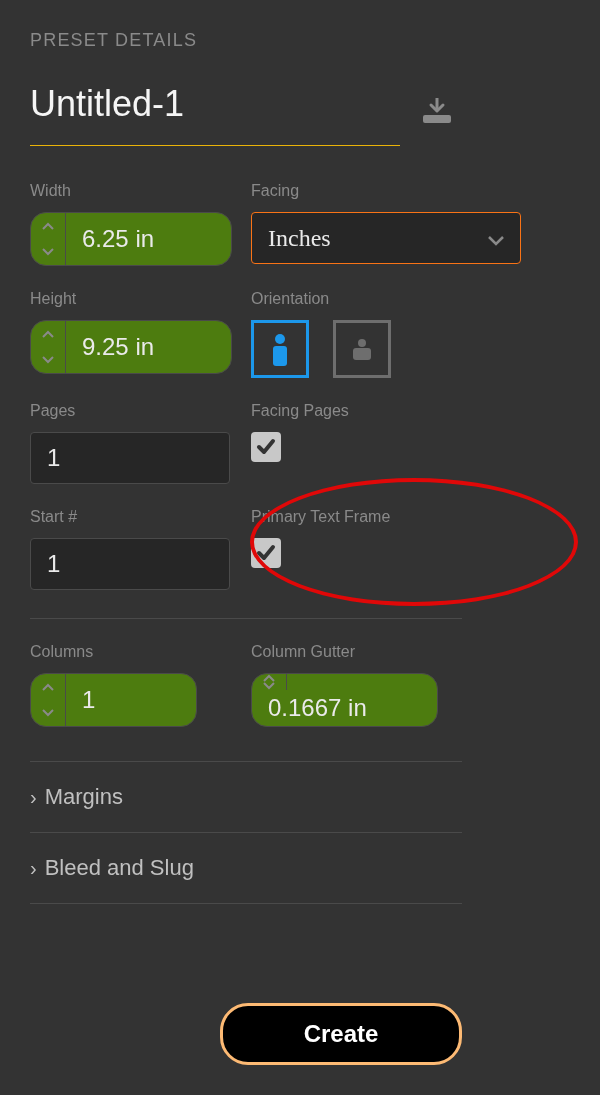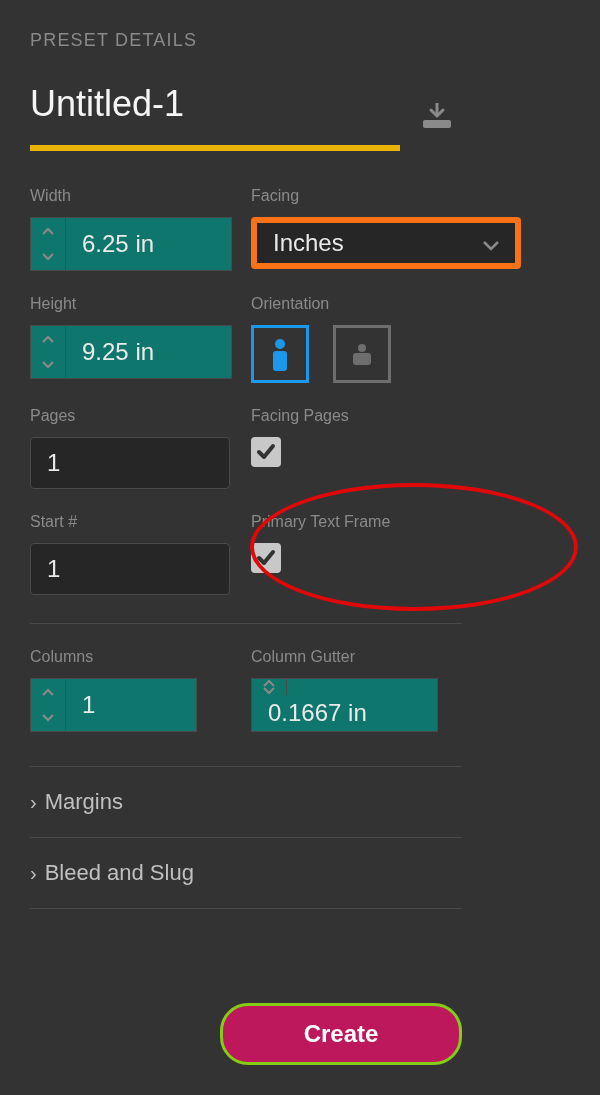--- a/index.html
+++ b/index.html
@@ -1,35 +1,35 @@
 <!DOCTYPE html>
 <html><head>
 <meta charset="utf-8">
 <style>
 html,body{margin:0;padding:0;background:#333333;font-family:"Segoe UI",Arial,sans-serif;color:#b0b0b0;}
 .panel{width:492px;height:1095px;box-sizing:border-box;padding:26px 30px 30px 30px;position:relative;}
 .section-title{letter-spacing:1.2px;font-size:18px;color:#8a8a8a;margin:4px 0 32px 0;font-weight:500;}
 .title-row{display:flex;align-items:flex-end;justify-content:space-between;margin-bottom:12px;}
-.doc-title{color:#f5f5f5;font-size:36px;font-weight:400;flex:1;border-bottom:6px solid #eab308;padding-bottom:20px;}
+.doc-title{color:#f5f5f5;font-size:36px;font-weight:400;flex:1;border-bottom:1px solid #eab308;padding-bottom:20px;}
 .save-icon{width:34px;height:28px;margin:0 8px 22px 20px;color:#8a8a8a;}
 
 .row{display:flex;}
 .col{width:50%;box-sizing:border-box;}
 .col-left{padding-right:15px;}
 .col-right{padding-left:5px;}
 .field-label{font-size:16px;color:#8a8a8a;margin:24px 0 12px 0;font-weight:400;}
 
-.spin-wrap{display:flex;background:#0f766e;border:1px solid #4a4a4a;border-radius:0;height:52px;width:200px;justify-content:space-between;}
+.spin-wrap{display:flex;background:#4d7c0f;border:1px solid #4a4a4a;border-radius:16px;height:52px;width:200px;justify-content:space-between;}
 .spin-btns{width:34px;border-right:1px solid #4a4a4a;display:flex;flex-direction:column;}
 .spin-btn{flex:1;display:flex;align-items:center;justify-content:center;color:#8a8a8a;cursor:pointer;}
 .spin-value{flex:1;display:flex;align-items:center;padding-left:16px;color:#eaeaea;font-size:24px;}
 
 .plain-input{background:#262626;border:1px solid #4a4a4a;border-radius:4px;height:52px;width:200px;display:flex;align-items:center;padding-left:16px;color:#eaeaea;font-size:24px;box-sizing:border-box;}
 
-.select-wrap{background:#262626;border:6px solid #f97316;border-radius:4px;height:52px;width:270px;display:flex;align-items:center;padding:0 16px;justify-content:space-between;color:#eaeaea;font-size:24px;box-sizing:border-box;}
+.select-wrap{background:#262626;border:1px solid #f97316;border-radius:4px;height:52px;width:270px;display:flex;align-items:center;padding:0 16px;justify-content:space-between;color:#eaeaea;font-size:24px;box-sizing:border-box;font-family:Liberation Serif, serif;}
 
 .orient-row{display:flex;gap:24px;margin-top:4px;}
 .orient-btn{width:52px;height:52px;border:3px solid #6e6e6e;display:flex;align-items:center;justify-content:center;}
 .orient-btn.active{border-color:#1c98eb;}
 .orient-btn svg{display:block;}
 .orient-btn.active svg .body{fill:#1c98eb;}
 .orient-btn.active svg .head{fill:#1c98eb;}
 
 .checkbox{width:30px;height:30px;background:#c8c8c8;border-radius:4px;display:flex;align-items:center;justify-content:center;margin-top:4px;}
 .checkbox svg{stroke:#333333;}
@@ -38,21 +38,21 @@
 
 .expand{display:flex;align-items:center;color:#c0c0c0;font-size:22px;padding:22px 0;gap:8px;cursor:pointer;}
 .expand-chevron{font-size:20px;}
 hr.thin{border:none;border-top:1px solid #4a4a4a;margin:0;}
 
 .anno-ellipse{position:absolute;border:4px solid #e00808;border-radius:50%;pointer-events:none;}
 
 .button-row{display:flex;justify-content:flex-end;gap:18px;position:absolute;bottom:30px;right:30px;}
 .btn{height:56px;border-radius:28px;display:flex;align-items:center;justify-content:center;font-size:24px;font-weight:700;padding:0 38px;cursor:pointer;}
 .btn-close{background:transparent;color:#e5e5e5;border:3px solid #c8c8c8;}
-.btn-create{background:#be185d;color:#fff;border:3px solid #84cc16;min-width:160px;}
+.btn-create{background:#000000;color:#fff;border:3px solid #fdba74;min-width:160px;}
 </style>
 </head>
 <body>
 
 <div class="panel">
 
   <div class="section-title">PRESET DETAILS</div>
 
   <div class="title-row">
     <div class="doc-title">Untitled-1</div>

